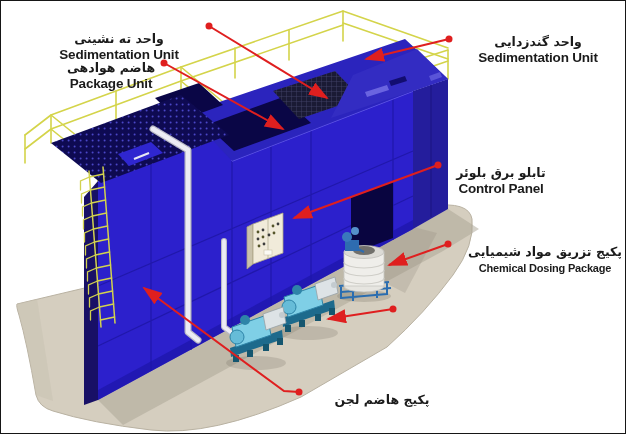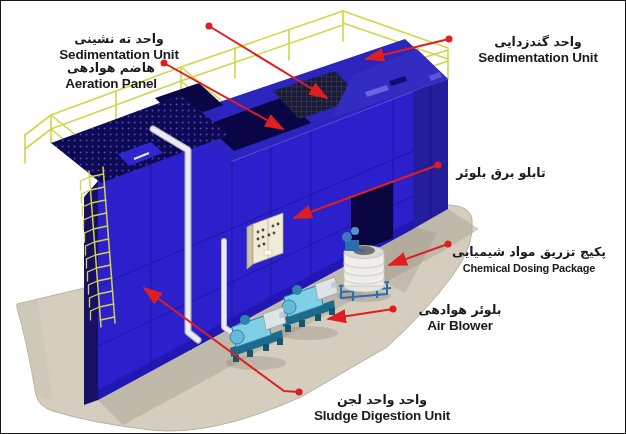--- a/index.html
+++ b/index.html
@@ -30,21 +30,21 @@
   .lbl .en{
     display:block;
     font-family:"Liberation Sans","DejaVu Sans",sans-serif;
     font-size:13.5px;font-weight:700;line-height:16px;
     letter-spacing:-0.2px;
   }
   #lbl-sed   {left:118px;top:16px;margin-top:13px;}
   #lbl-aer   {left:110px;top:58px;}
   #lbl-dis   {left:537px;top:32px;}
   #lbl-ctl   {left:500px;top:163px;}
-  #lbl-chem  {left:528px;top:242px;}
+  #lbl-chem  {left:544px;top:242px;}
   #lbl-blow  {left:459px;top:300px;}
   #lbl-sludge{left:381px;top:390px;}
   #lbl-chem .en{font-size:11px;}
 </style>
 </head>
 <body>
 
 <div id="screenshot">
 
   <svg id="scene" width="626" height="434" viewBox="0 0 626 434">
@@ -220,35 +220,31 @@
       </g>
     </g>
   </svg>
 
   <div class="lbl" id="lbl-sed">
     <span class="fa">واحد ته نشینی</span>
     <span class="en">Sedimentation Unit</span>
   </div>
   <div class="lbl" id="lbl-aer">
     <span class="fa">هاضم هوادهی</span>
-    <span class="en">Aeration Panel</span>
+    <span class="en">Package Unit</span>
   </div>
   <div class="lbl" id="lbl-dis">
     <span class="fa">واحد گندزدایی</span>
     <span class="en">Sedimentation Unit</span>
   </div>
   <div class="lbl" id="lbl-ctl">
     <span class="fa">تابلو برق بلوئر</span>
+    <span class="en">Control Panel</span>
   </div>
   <div class="lbl" id="lbl-chem">
     <span class="fa">پکیج تزریق مواد شیمیایی</span>
     <span class="en">Chemical Dosing Package</span>
   </div>
-  <div class="lbl" id="lbl-blow">
-    <span class="fa">بلوئر هوادهی</span>
-    <span class="en">Air Blower</span>
-  </div>
   <div class="lbl" id="lbl-sludge">
-    <span class="fa">واحد واحد لجن</span>
-    <span class="en">Sludge Digestion Unit</span>
+    <span class="fa">پکیج هاضم لجن</span>
   </div>
 
 </div>
 
 </body></html>

